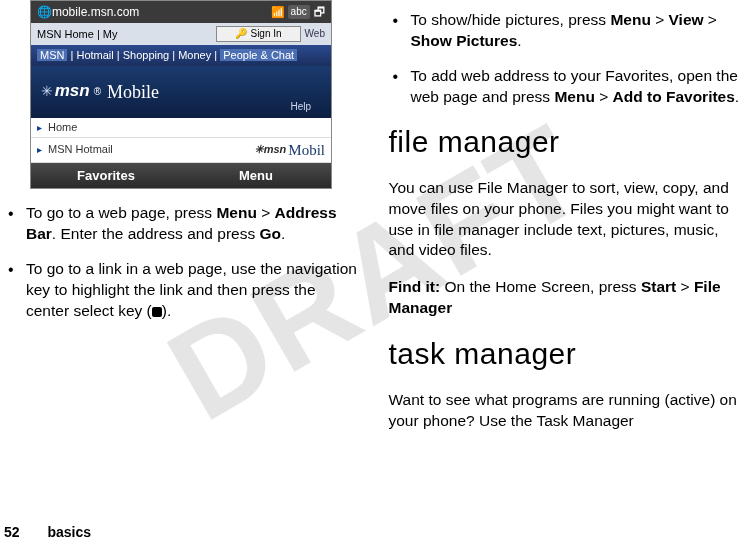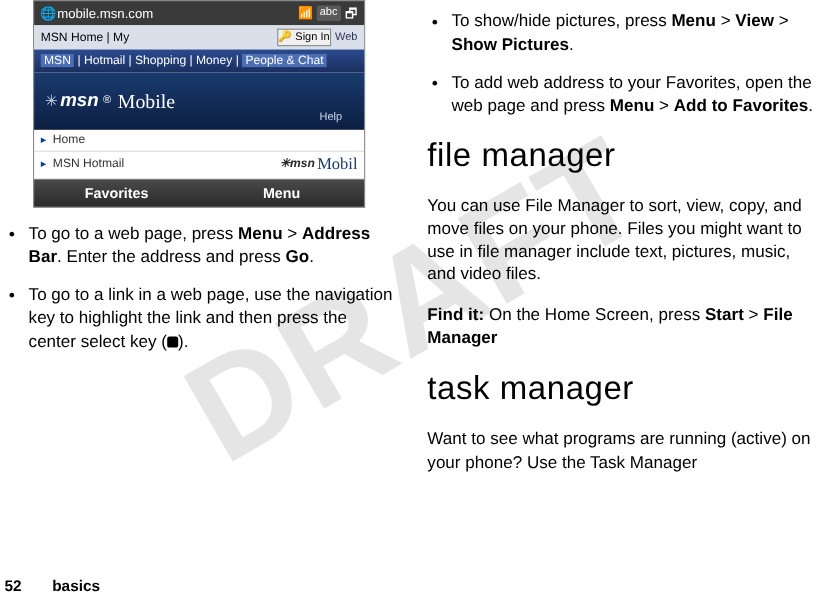--- a/index.html
+++ b/index.html
@@ -85,21 +85,21 @@
     background: #d9e0ea;
     padding: 3px 6px;
     font-size: 11px;
     display:flex;
     align-items:center;
   }
   .shot .nav1 .si {
     margin-left:auto;
     border:1px solid #888;
     background:#f0f0f0;
-    padding:0 0;
+    padding:0 18px;
     font-size:10px;
     text-align:center;
   }
   .shot .nav1 .web { margin-left:4px; color:#335; font-size:10px;}
   .shot .nav2 {
     background: linear-gradient(#2b4a8f,#1a2f5e);
     color: #fff;
     padding: 3px 6px;
     font-size: 11px;
   }

